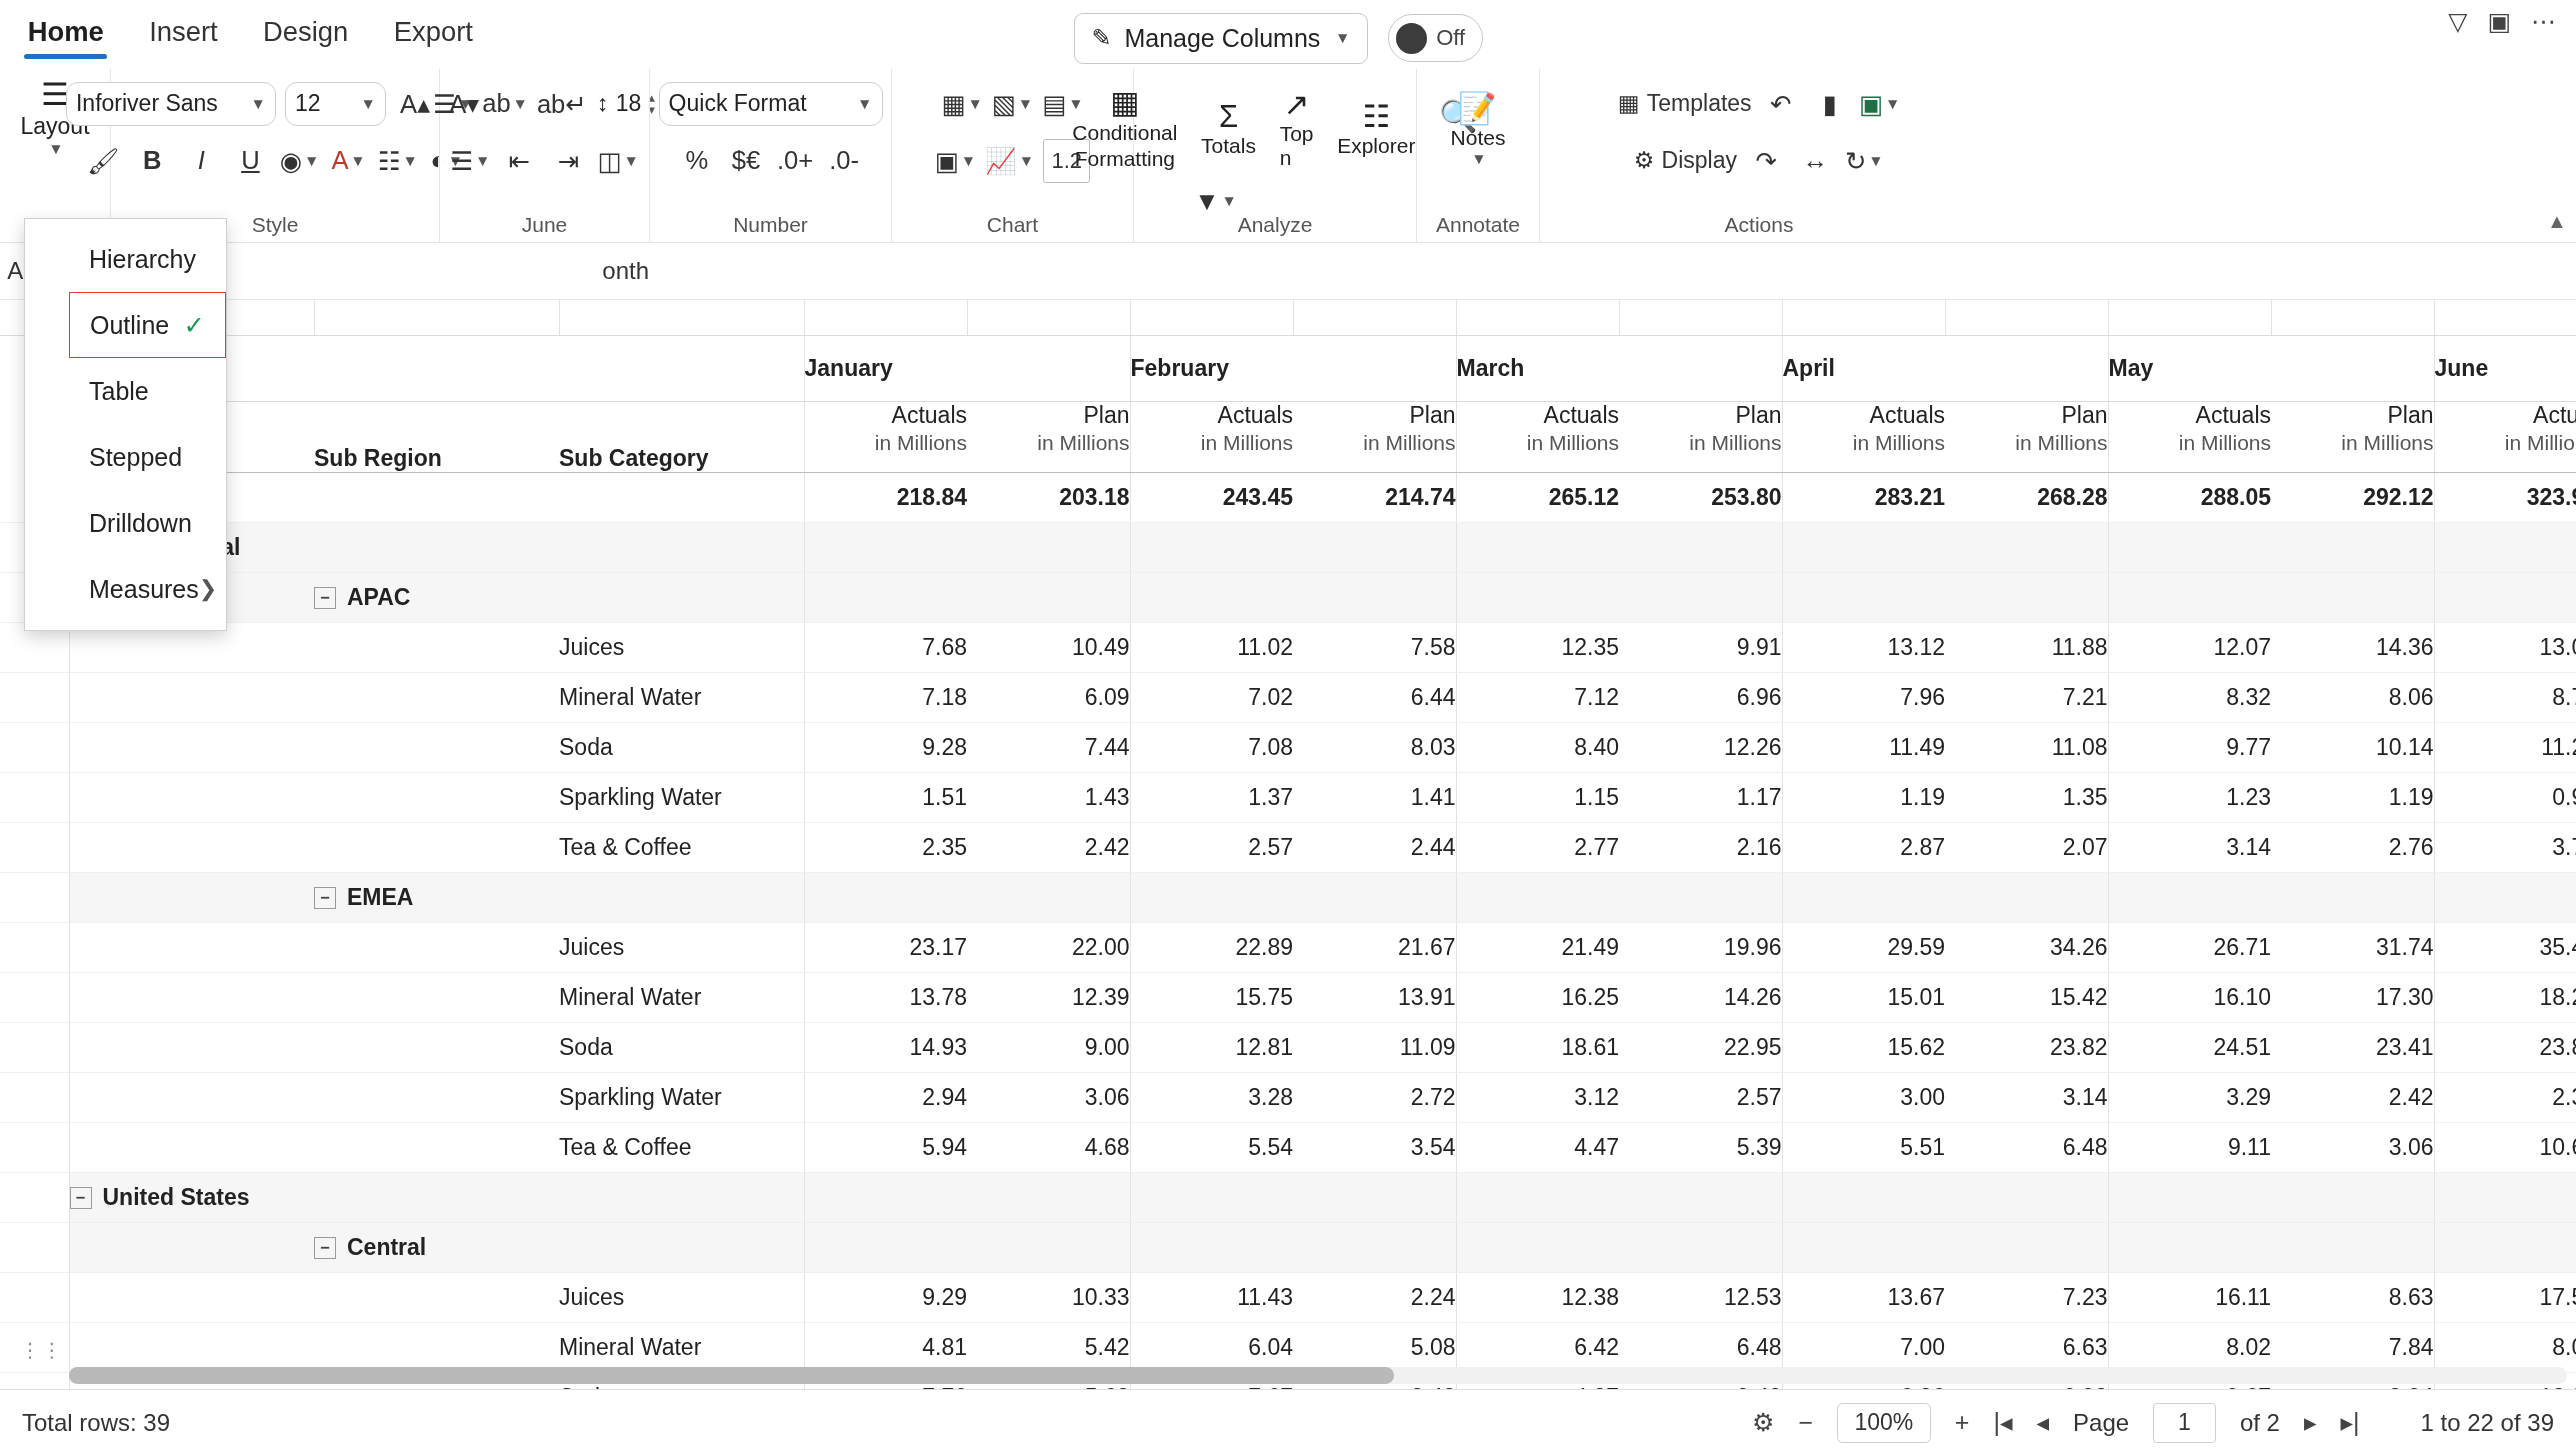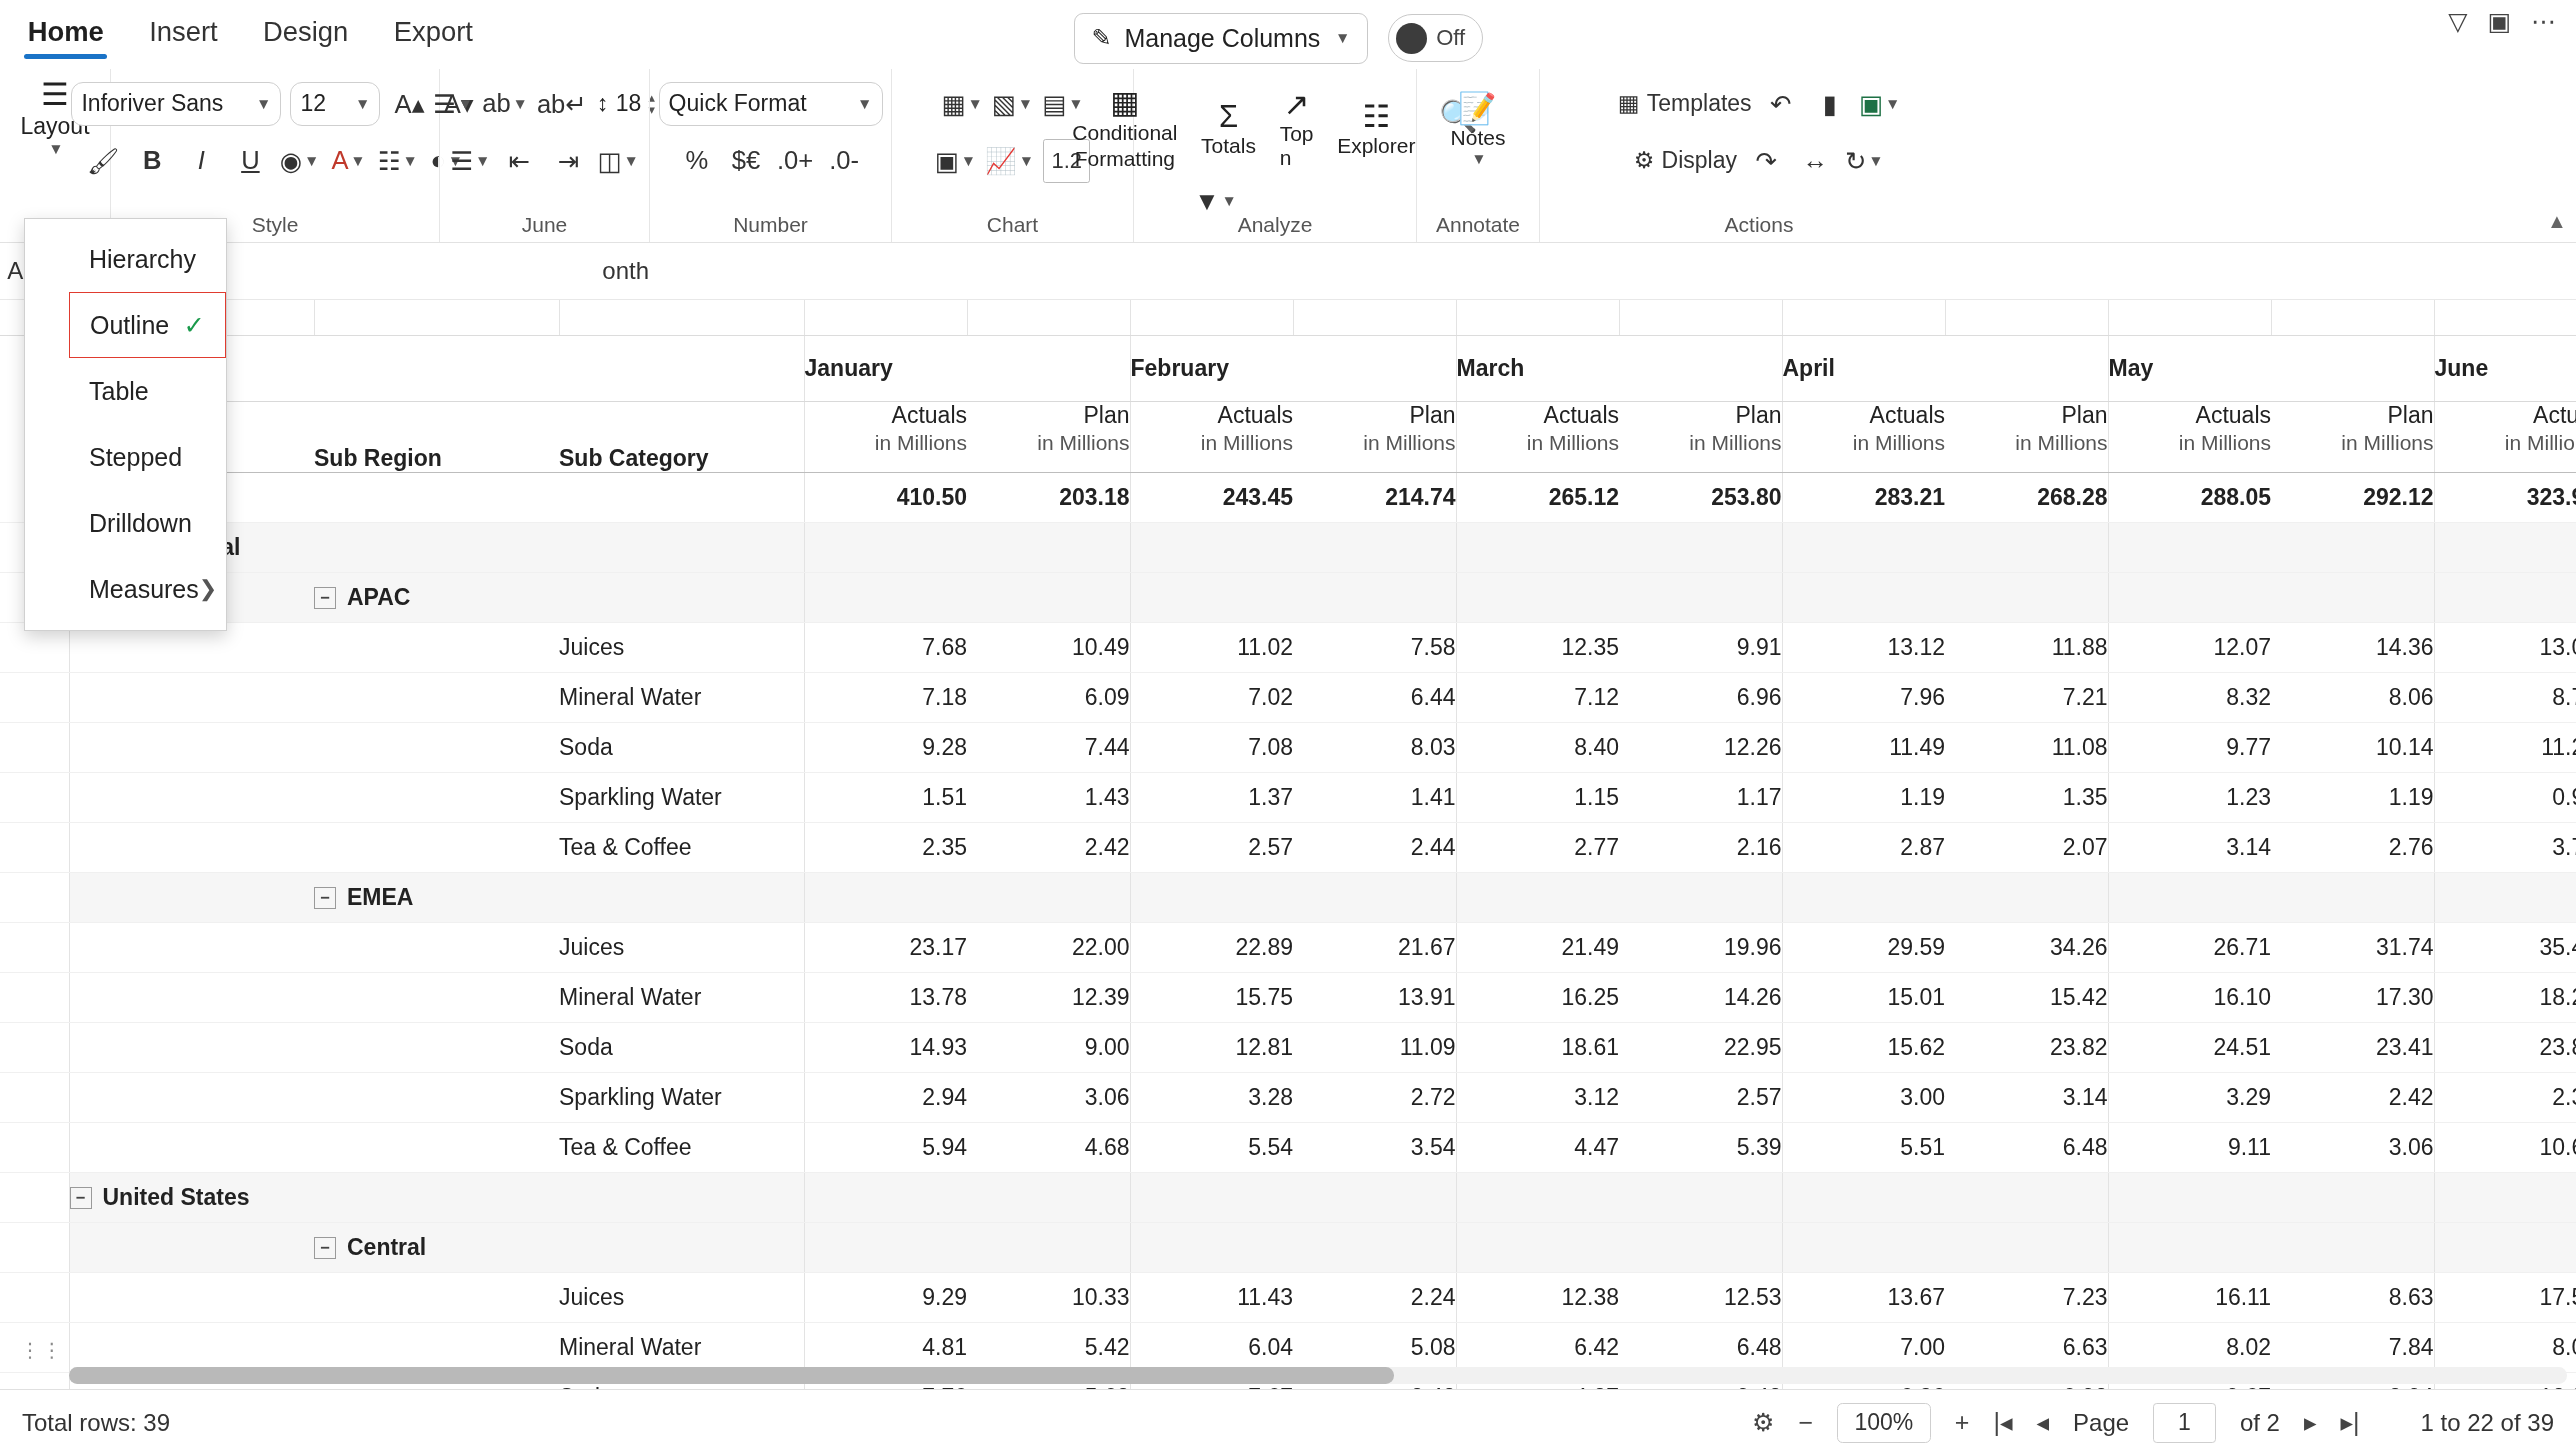--- a/index.html
+++ b/index.html
@@ -66,21 +66,21 @@
               padding:3.7px 7.3px; cursor:pointer; font-size:21px; color:#222; }
   .btn-vert .bi { font-size:31px; line-height:35px; }
   .icon-btn { display:flex; align-items:center; justify-content:center; min-width:40px; height:44px;
               cursor:pointer; font-size:25.6px; color:#333; }
   .caret { font-size:15.5px; color:#555; margin-left:1.8px; }
 
   .combo { display:flex; align-items:center; justify-content:space-between;
            border:0.9px solid #cfcfcf; border-radius:12px; background:#fff; height:44px;
            padding: 0 9.1px; font-size:23px; color:#222; cursor:pointer; }
   .font-name { width:210px; }
-  .font-size { width:90px; }
+  .font-size { width:101px; }
   .quick-format { width:224px; }
 
   .stepper { display:flex; align-items:center; gap:7.3px; border:0.9px solid transparent; height:40px; }
   .spin { display:flex; flex-direction:column; font-size:12.8px; line-height:12px; color:#555; }
 
   
   .layout-group { width:110px; }
   .layout-btn { display:flex; flex-direction:column; align-items:center; cursor:pointer; }
   .layout-btn .bi { font-size:31px; }
   .layout-btn .lbl { font-size:23px; }
@@ -415,21 +415,21 @@
         <td class="hdr-sub"><span>Plan</span><span class="unit">in Millions</span></td>
 
         <td class="hdr-sub bandcol"><span>Actual</span><span class="unit">in Millions</span></td>
       </tr>
 
       <tr class="totrow data">
         <td class="rowhdr"></td>
         <td class="lbl"></td>
         <td></td>
         <td></td>
-        <td class="num bandcol">410.50</td>
+        <td class="num bandcol">218.84</td>
         <td class="num">203.18</td>
         <td class="num bandcol">243.45</td>
         <td class="num">214.74</td>
         <td class="num bandcol">265.12</td>
         <td class="num">253.80</td>
         <td class="num bandcol">283.21</td>
         <td class="num">268.28</td>
         <td class="num bandcol">288.05</td>
         <td class="num">292.12</td>
         <td class="num bandcol">323.94</td>

